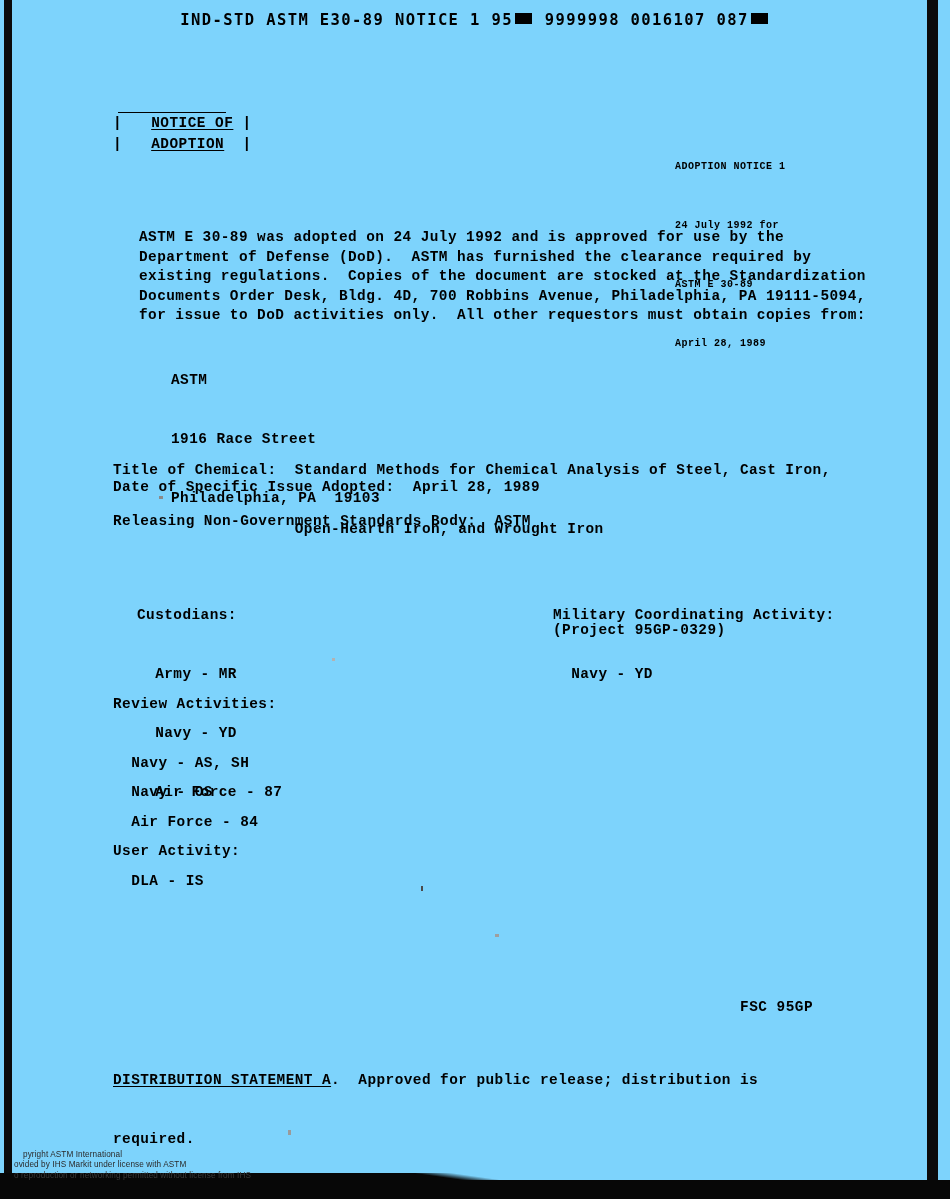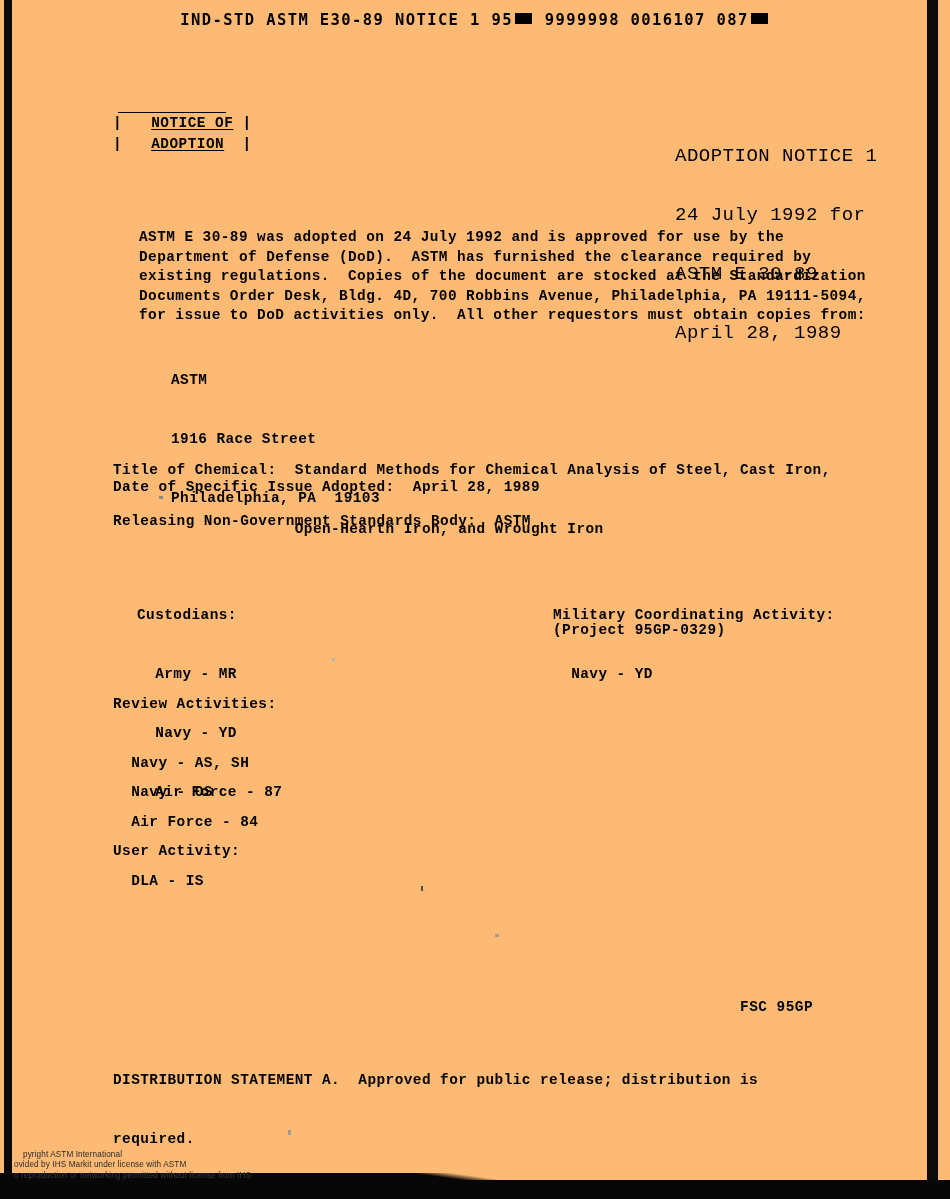--- a/index.html
+++ b/index.html
@@ -11,21 +11,21 @@
 
   body {
     font-family: "Liberation Mono", "DejaVu Sans Mono", monospace;
     color: #000000;
   }
 
   #page {
     position: relative;
     width: 950px;
     height: 1199px;
-    background: #fdba74;
+    background: #7dd3fc;
     overflow: hidden;
   }
 
   
   .scan-edge {
     position: absolute;
     background: #0b0b0b;
   }
   .scan-edge.left  { left: 4px;   top: 0;    width: 8px;  height: 1180px; }
   .scan-edge.right { left: 927px; top: 0;    width: 11px; height: 1199px; }
@@ -101,24 +101,24 @@
     letter-spacing: 0.5px;
     white-space: pre;
   }
   #notice-box .pipe { display: inline-block; width: 9px; }
   #notice-box .u { text-decoration: underline; text-underline-offset: 2px; margin-left: 20px; }
 
   
   #adoption-block {
     position: absolute;
     left: 675px;
-    top: 108px;
-    font-size: 19px;
+    top: 118px;
+    font-size: 10px;
     line-height: 19.6px;
-    font-weight: normal;
+    font-weight: bold;
     letter-spacing: 0.5px;
     white-space: pre;
   }
 
   
   #intro-paragraph { position: absolute; left: 113px; top: 228px; margin-left: 26px; }
   #astm-address    { position: absolute; left: 171px; top: 332px; }
   #title-of-doc    { position: absolute; left: 113px; top: 422px; }
   #date-adopted    { position: absolute; left: 113px; top: 478px; }
   #releasing-body  { position: absolute; left: 113px; top: 512px; }
@@ -139,20 +139,21 @@
     white-space: pre;
   }
 
   #distribution-statement {
     position: absolute;
     left: 113px;
     top: 1032px;
     width: 740px;
   }
   #distribution-statement .u {
+    text-decoration: underline;
     text-underline-offset: 2px;
   }
 
   
   .speck {
     position: absolute;
     background: #8c8c8c;
   }
   .speck.s1 { left: 421px; top: 886px; width: 2px;  height: 5px; background:#4a4a4a; }
   .speck.s2 { left: 495px; top: 934px; width: 4px;  height: 3px; background:#9e9e9e; }

